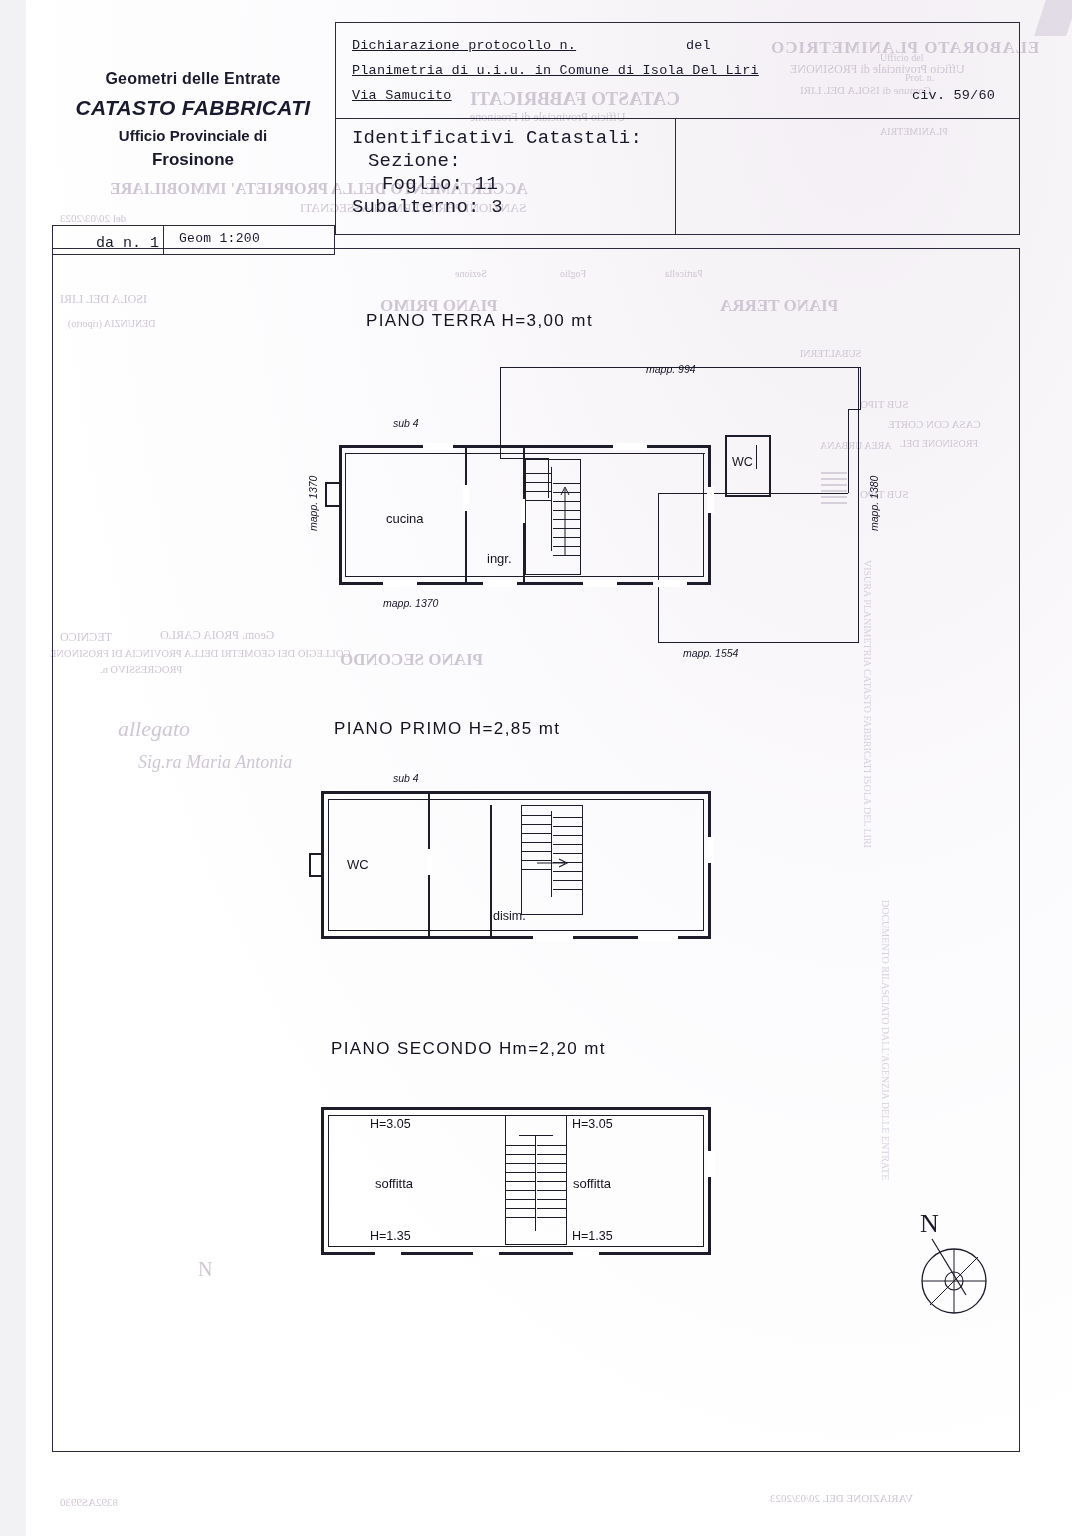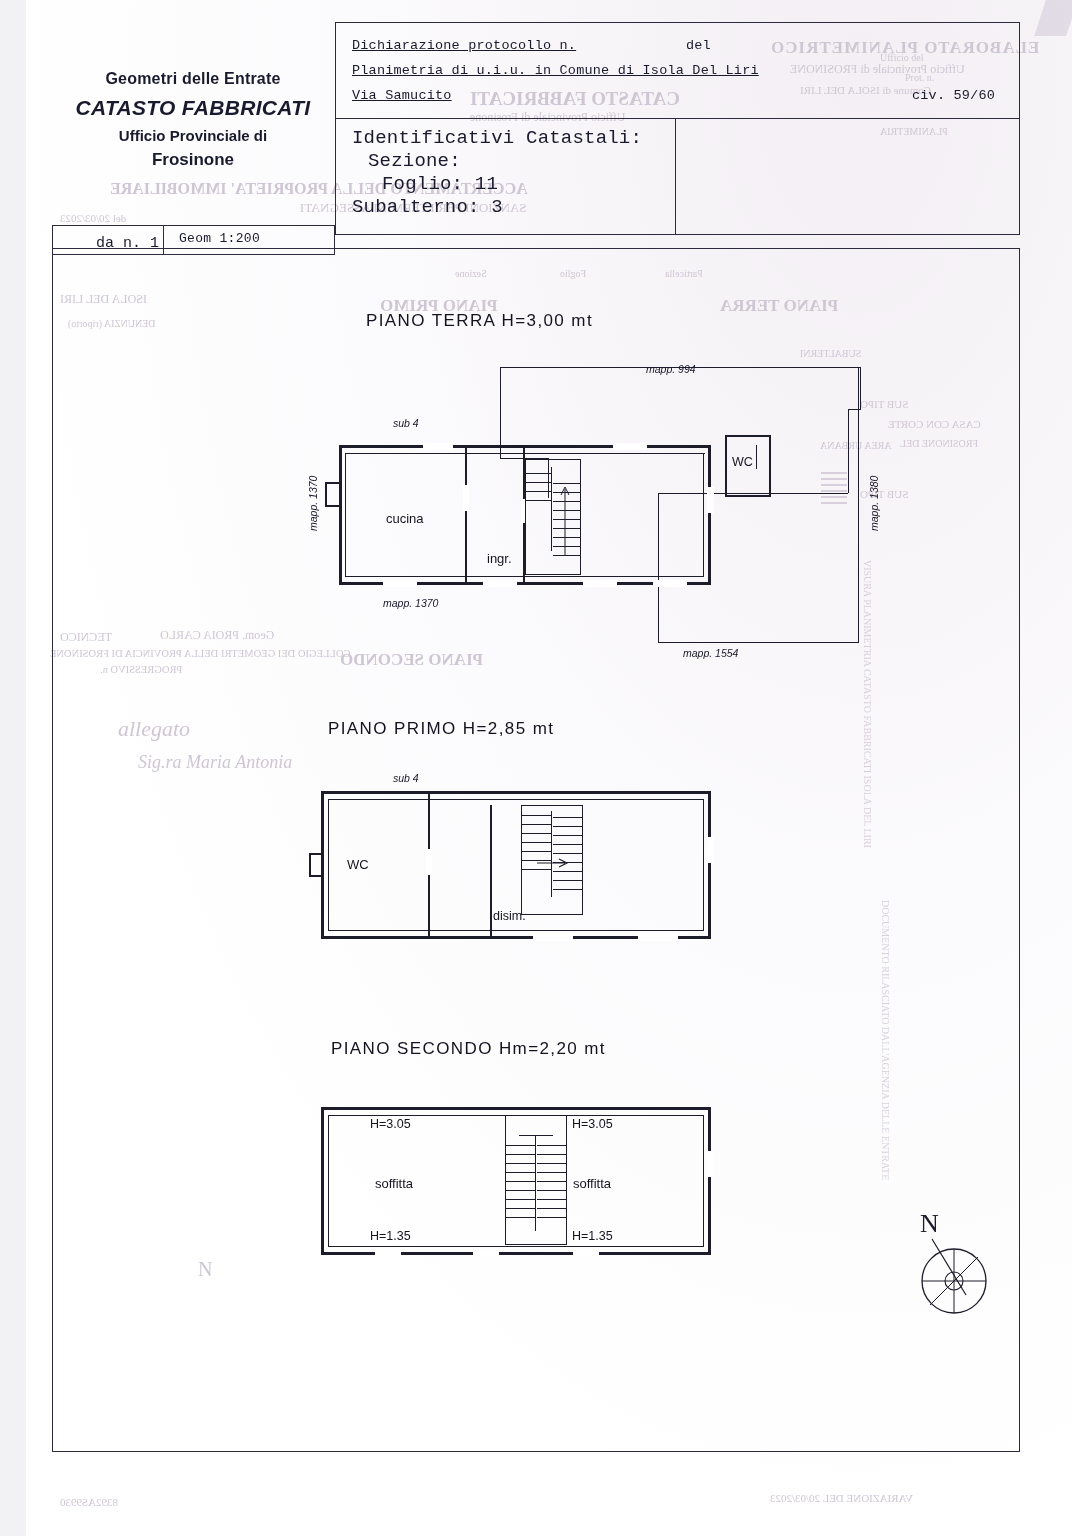--- a/index.html
+++ b/index.html
@@ -448,21 +448,21 @@
     <div class="room-label" style="left:333px;top:262px;font-size:13px;">cucina</div>
     <div class="room-label" style="left:434px;top:302px;font-size:13px;">ingr.</div>
 
     <div class="sub-label" style="left:340px;top:168px;">sub 4</div>
     <div class="mapp" style="left:593px;top:114px;">mapp. 994</div>
     <div class="mapp vert" style="left:254px;top:282px;">mapp. 1370</div>
     <div class="mapp vert" style="left:815px;top:282px;">mapp. 1380</div>
     <div class="mapp" style="left:330px;top:348px;">mapp. 1370</div>
     <div class="mapp" style="left:630px;top:398px;">mapp. 1554</div>
 
-    <div class="floor-title" style="left:275px;top:470px;">PIANO  PRIMO   H=2,85 mt</div>
+    <div class="floor-title" style="left:281px;top:470px;">PIANO  PRIMO   H=2,85 mt</div>
 
     <div class="wall" style="left:268px;top:542px;width:390px;height:3px;"></div>
     <div class="wall" style="left:268px;top:542px;width:3px;height:148px;"></div>
     <div class="wall" style="left:655px;top:542px;width:3px;height:148px;"></div>
     <div class="wall" style="left:268px;top:687px;width:390px;height:3px;"></div>
     <div class="hline" style="left:275px;top:550px;width:376px;"></div>
     <div class="vline" style="left:275px;top:550px;height:132px;"></div>
     <div class="vline" style="left:650px;top:550px;height:132px;"></div>
     <div class="hline" style="left:275px;top:681px;width:376px;"></div>
 

